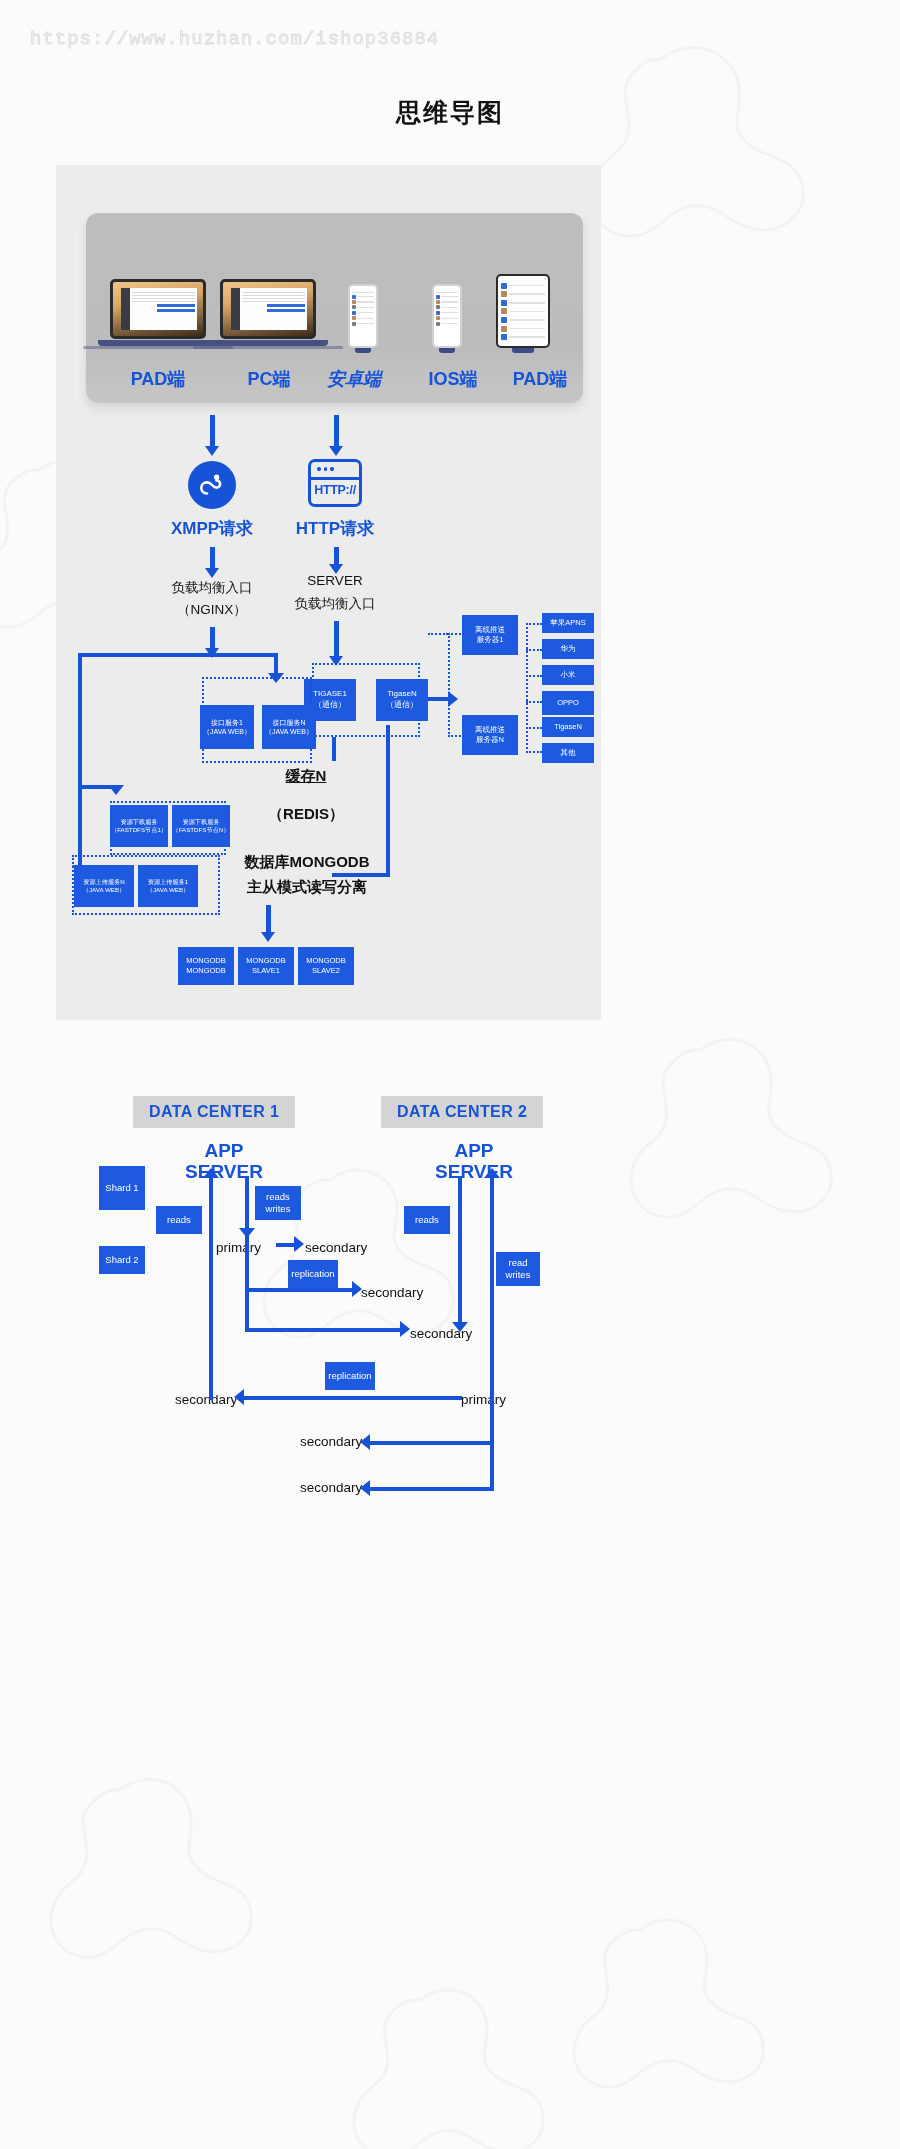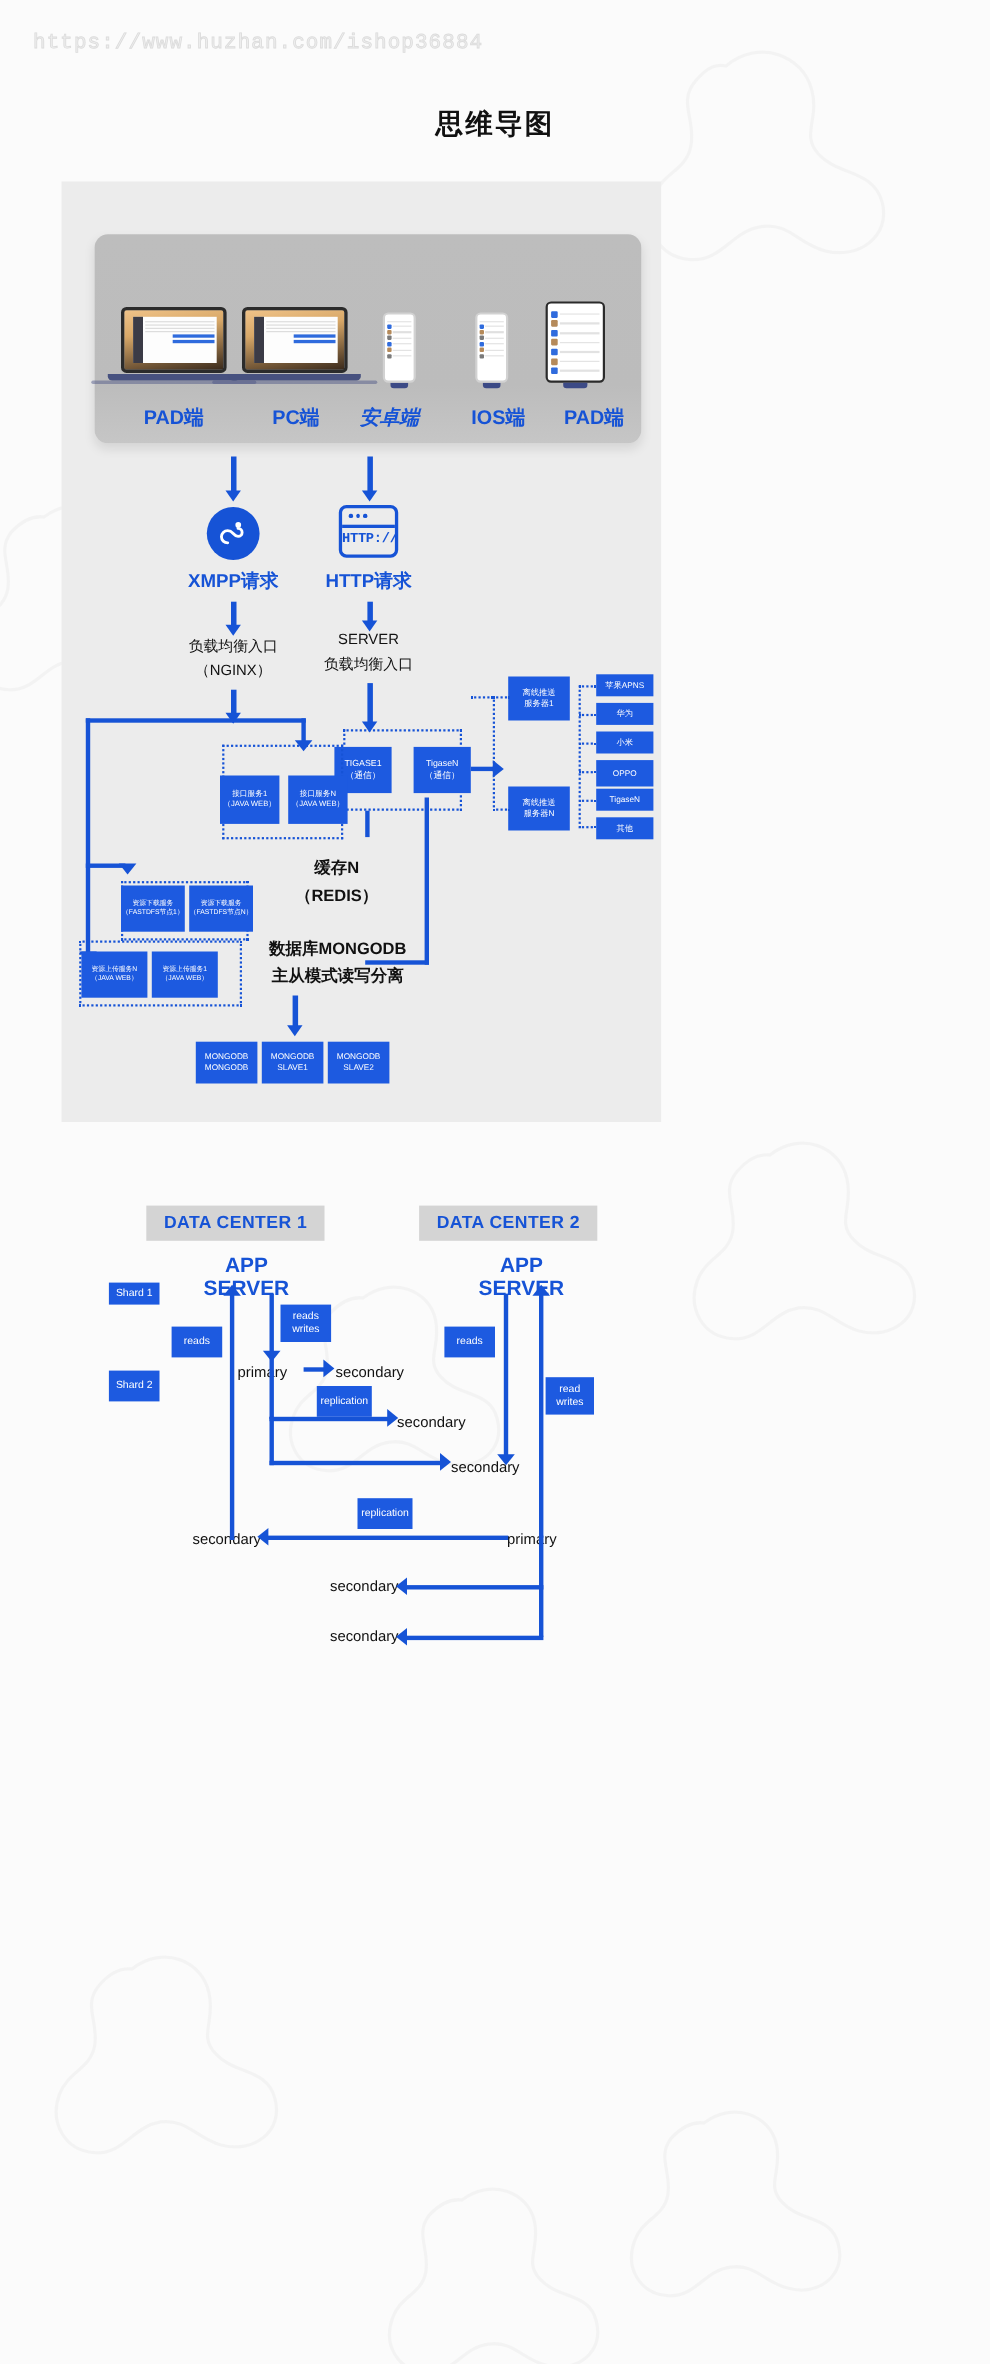--- a/index.html
+++ b/index.html
@@ -305,21 +305,21 @@
   <div class="arrow-v" style="left:278px;top:250px;height:32px;"></div>
 
   <div class="icon-circle" style="left:132px;top:296px;">
     <svg width="48" height="48" viewBox="0 0 48 48" aria-hidden="true">
       <path d="M19 32.5c-3.2 0-5.7-2.4-5.7-5.5s2.5-5.6 5.7-5.6c2.1 0 3.6 1 5 2.6 1.4 1.6 2.6 2.6 4.4 2.6 2.1 0 3.7-1.6 3.7-3.6s-1.6-3.6-3.7-3.6" fill="none" stroke="#fff" stroke-width="2.6" stroke-linecap="round"></path>
       <circle cx="28.6" cy="16.2" r="2.6" fill="#fff"></circle>
     </svg>
   </div>
   <div class="flowtxt" style="left:104px;top:352px;width:104px;text-align:center;">XMPP请求</div>
 
-  <div class="icon-http" style="left:252px;top:294px;font-family:Liberation Mono, monospace;">
+  <div class="icon-http" style="left:252px;top:294px;">
     <div class="dots">
         <i></i>
         <i></i>
         <i></i>
       </div>
     <div class="bar"></div>
     <div class="lbl">HTTP://</div>
   </div>
   <div class="flowtxt" style="left:226px;top:352px;width:106px;text-align:center;">HTTP请求</div>
 
@@ -416,21 +416,21 @@
   <div class="dash" style="left:470px;top:458px;width:2px;height:130px;border-width:0 0 0 2px;"></div>
   <div class="dash" style="left:470px;top:458px;width:16px;height:2px;border-width:2px 0 0 0;"></div>
   <div class="dash" style="left:470px;top:484px;width:16px;height:2px;border-width:2px 0 0 0;"></div>
   <div class="dash" style="left:470px;top:510px;width:16px;height:2px;border-width:2px 0 0 0;"></div>
   <div class="dash" style="left:470px;top:536px;width:16px;height:2px;border-width:2px 0 0 0;"></div>
   <div class="dash" style="left:470px;top:562px;width:16px;height:2px;border-width:2px 0 0 0;"></div>
   <div class="dash" style="left:470px;top:586px;width:16px;height:2px;border-width:2px 0 0 0;"></div>
   <div class="ln h" style="left:372px;top:532px;width:22px;"></div>
   <div class="tip-r" style="left:392px;top:526px;"></div>
 
-  <div class="blktxt big" style="left:200px;top:615px;width:100px;">缓存N</div>
+  <div class="blktxt big" style="left:200px;top:602px;width:100px;text-decoration:underline;">缓存N</div>
   <div class="blktxt big" style="left:200px;top:640px;width:100px;">（REDIS）</div>
   <div class="blktxt big" style="left:146px;top:688px;width:210px;">数据库MONGODB</div>
   <div class="blktxt big" style="left:146px;top:713px;width:210px;">主从模式读写分离</div>
 
   <div class="ln v" style="left:276px;top:572px;height:24px;"></div>
   <div class="ln v" style="left:330px;top:560px;height:152px;"></div>
   <div class="ln h" style="left:276px;top:708px;width:58px;"></div>
   <div class="arrow-v" style="left:210px;top:740px;height:28px;"></div>
 
   <div class="bx" style="left:122px;top:782px;width:56px;height:38px;font-size:7.5px;">
@@ -454,21 +454,21 @@
 
   <div class="app-server" style="left:178px;top:1140px;width:92px;">
     <span>APP</span><br>
     <span>SERVER</span>
   </div>
   <div class="app-server" style="left:428px;top:1140px;width:92px;">
     <span>APP</span><br>
     <span>SERVER</span>
   </div>
 
-  <div class="mbx" style="left:99px;top:1166px;width:46px;height:20px;">
+  <div class="mbx" style="left:99px;top:1166px;width:46px;height:44px;">
       <span>Shard 1</span>
     </div>
   <div class="mbx" style="left:99px;top:1246px;width:46px;height:28px;">
       <span>Shard 2</span>
     </div>
 
   <div class="mbx" style="left:156px;top:1206px;width:46px;height:28px;">
       <span>reads</span>
     </div>
   <div class="mbx" style="left:255px;top:1186px;width:46px;height:34px;">

